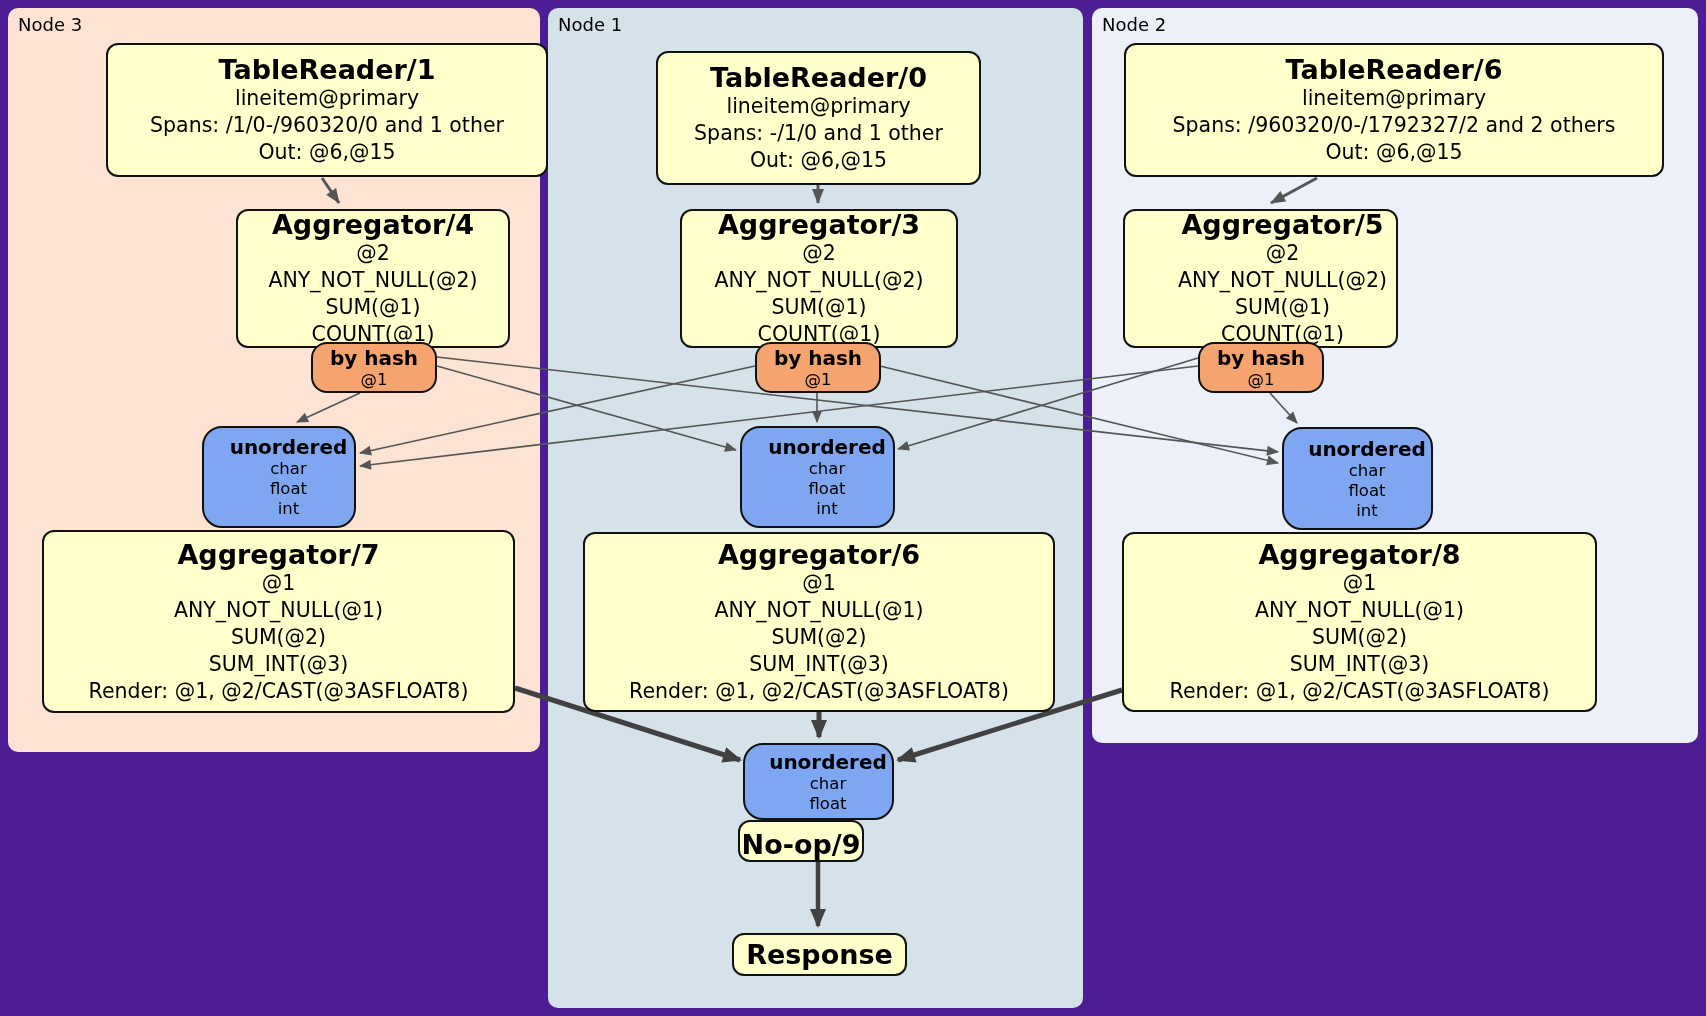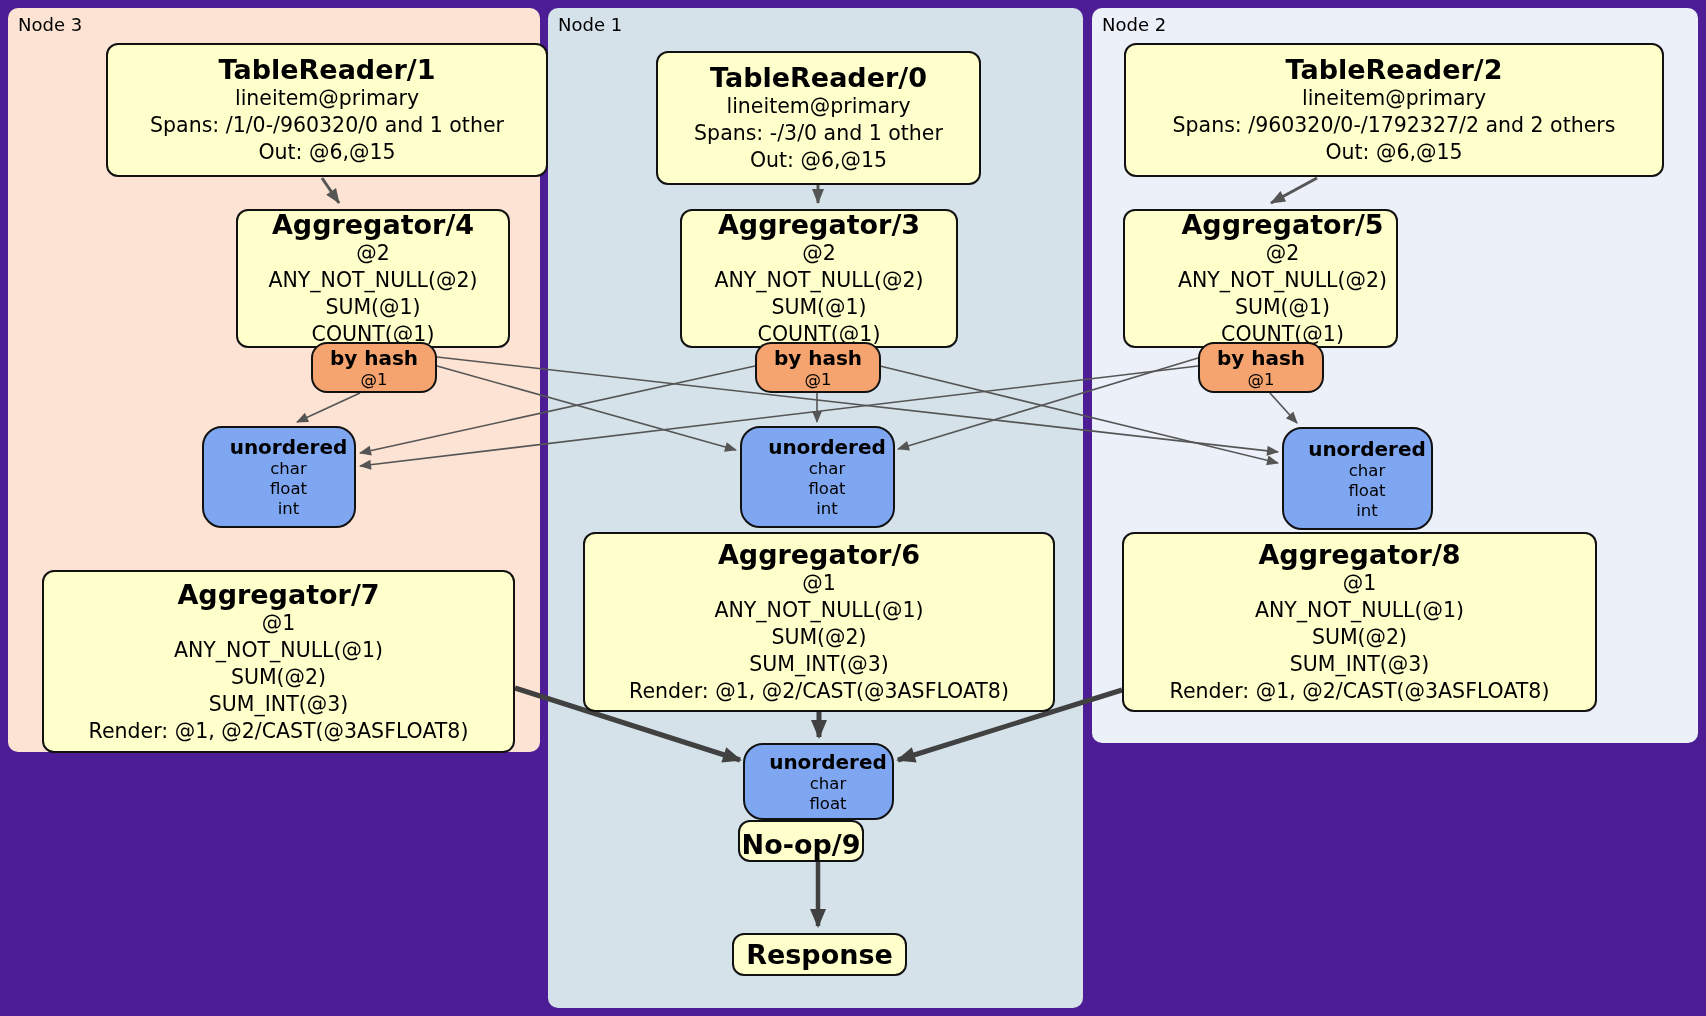--- a/index.html
+++ b/index.html
@@ -18,21 +18,21 @@
   .sync-box{background:#7fa6f1;border:2px solid #111;border-radius:20px;padding-left:19px;}
   .op-title{font-weight:bold;font-size:27px;line-height:31px;white-space:nowrap;}
   .op-line{font-size:20.5px;line-height:27px;white-space:nowrap;}
   .sm-title{font-weight:bold;font-size:20px;line-height:24px;white-space:nowrap;}
   .sm-line{font-size:16.5px;line-height:20px;white-space:nowrap;}
   
   #tr1{left:70px;top:43px;width:442px;height:134px;margin-left:36px;}
   #agg4{left:236px;top:209px;width:274px;height:139px;}
   #router3{left:311px;top:342px;width:126px;height:51px;}
   #sync3{left:202px;top:426px;width:154px;height:102px;}
-  #agg7{left:42px;top:530px;width:473px;height:183px;margin-top:40px;}
+  #agg7{left:42px;top:530px;width:473px;height:183px;}
   #tr0{left:656px;top:43px;width:325px;height:134px;margin-top:8px;}
   #agg3{left:680px;top:209px;width:278px;height:139px;}
   #router1{left:755px;top:342px;width:126px;height:51px;}
   #sync1{left:740px;top:426px;width:155px;height:102px;}
   #agg6{left:583px;top:532px;width:472px;height:180px;}
   #tr2{left:1124px;top:43px;width:540px;height:134px;}
   #agg5{left:1123px;top:209px;width:275px;height:139px;padding-left:44px;}
   #router2{left:1198px;top:342px;width:126px;height:51px;}
   #sync2{left:1282px;top:427px;width:151px;height:103px;}
   #agg8{left:1122px;top:532px;width:475px;height:180px;}
@@ -117,21 +117,21 @@
     <div class="op-line">@1</div>
     <div class="op-line">ANY_NOT_NULL(@1)</div>
     <div class="op-line">SUM(@2)</div>
     <div class="op-line">SUM_INT(@3)</div>
     <div class="op-line">Render: @1, @2/CAST(@3ASFLOAT8)</div>
   </div>
 
   <div class="box op-box" id="tr0">
     <div class="op-title">TableReader/0</div>
     <div class="op-line">lineitem@primary</div>
-    <div class="op-line">Spans: -/3/0 and 1 other</div>
+    <div class="op-line">Spans: -/1/0 and 1 other</div>
     <div class="op-line">Out: @6,@15</div>
   </div>
   <div class="box op-box" id="agg3">
     <div class="op-title">Aggregator/3</div>
     <div class="op-line">@2</div>
     <div class="op-line">ANY_NOT_NULL(@2)</div>
     <div class="op-line">SUM(@1)</div>
     <div class="op-line">COUNT(@1)</div>
   </div>
   <div class="box router-box" id="router1">
@@ -147,21 +147,21 @@
   <div class="box op-box" id="agg6">
     <div class="op-title">Aggregator/6</div>
     <div class="op-line">@1</div>
     <div class="op-line">ANY_NOT_NULL(@1)</div>
     <div class="op-line">SUM(@2)</div>
     <div class="op-line">SUM_INT(@3)</div>
     <div class="op-line">Render: @1, @2/CAST(@3ASFLOAT8)</div>
   </div>
 
   <div class="box op-box" id="tr2">
-    <div class="op-title">TableReader/2</div>
+    <div class="op-title">TableReader/6</div>
     <div class="op-line">lineitem@primary</div>
     <div class="op-line">Spans: /960320/0-/1792327/2 and 2 others</div>
     <div class="op-line">Out: @6,@15</div>
   </div>
   <div class="box op-box" id="agg5">
     <div class="op-title">Aggregator/5</div>
     <div class="op-line">@2</div>
     <div class="op-line">ANY_NOT_NULL(@2)</div>
     <div class="op-line">SUM(@1)</div>
     <div class="op-line">COUNT(@1)</div>

